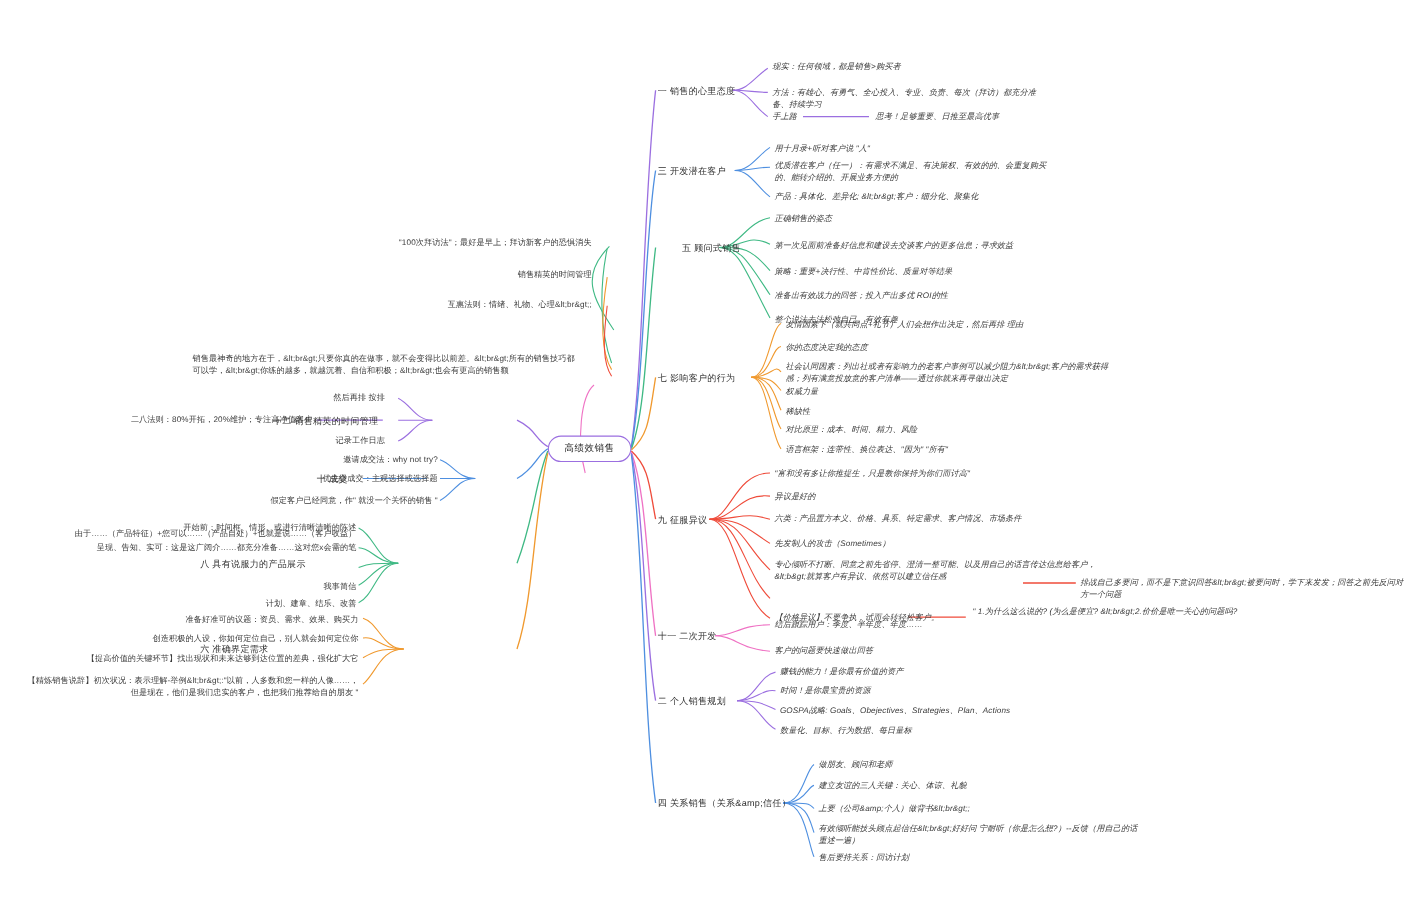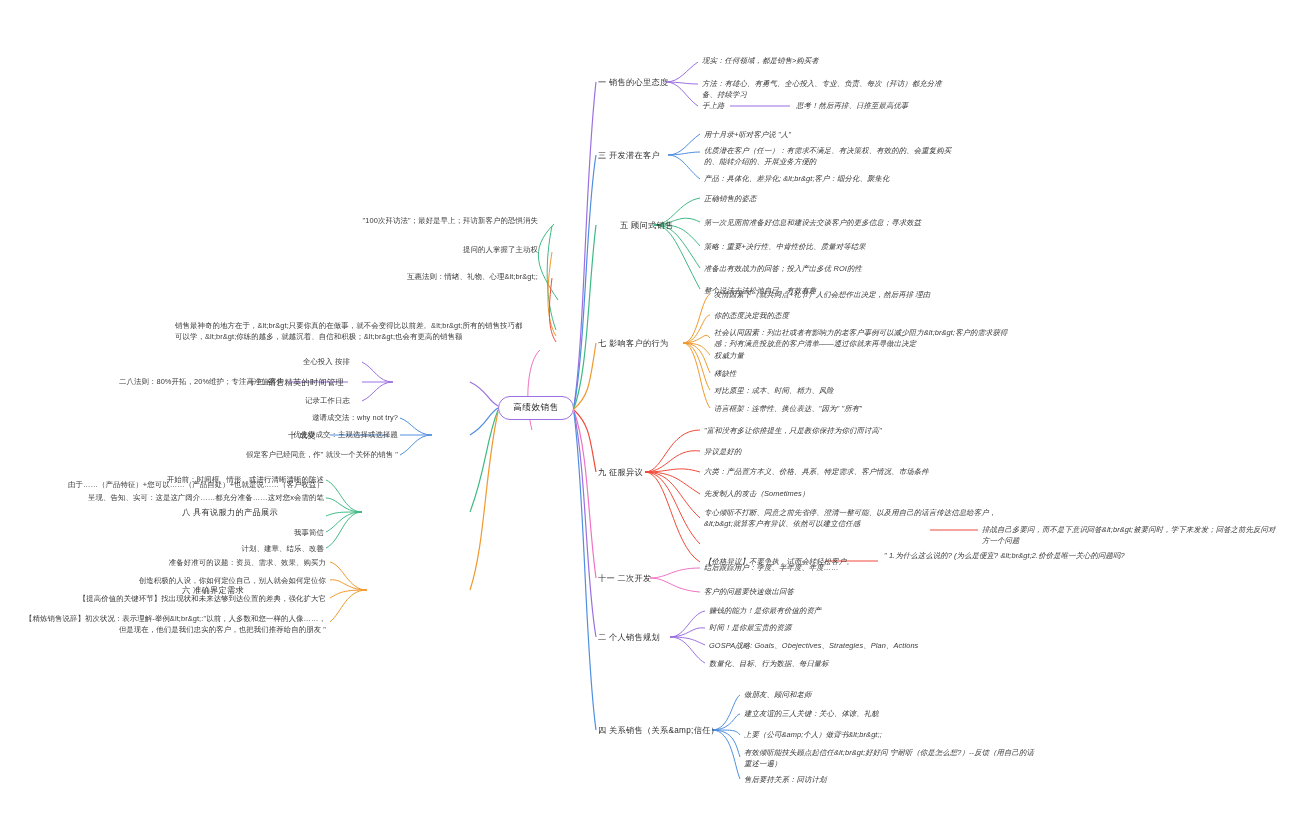--- a/index.html
+++ b/index.html
@@ -199,21 +199,21 @@
   <div class="branch-label l" style="left:288px; top:430px; width:180px;">十 成交</div>
   <div class="branch-label l" style="left:182px; top:507px; width:282px;">八 具有说服力的产品展示</div>
   <div class="branch-label l" style="left:182px; top:585px; width:287px;">六 准确界定需求</div>
   <style>
     .branch-label.l { text-align: left; }
   </style>
 
   <div class="node r" style="left:702px; top:56px;  width:280px;">现实：任何领域，都是销售&gt;购买者</div>
   <div class="node r" style="left:702px; top:79px;  width:248px;">方法：有雄心、有勇气、全心投入、专业、负责、每次（拜访）都充分准备、持续学习</div>
   <div class="node r" style="left:702px; top:101px; width:40px;">手上路</div>
-  <div class="node r" style="left:796px; top:101px; width:220px;">思考！然后再排、日推至最高优事</div>
+  <div class="node r" style="left:796px; top:101px; width:220px;">思考！足够重要、日推至最高优事</div>
 
   <div class="node r" style="left:704px; top:130px; width:260px;">用十月录+听对客户说 "人"</div>
   <div class="node r" style="left:704px; top:146px; width:254px;">优质潜在客户（任一）：有需求不满足、有决策权、有效的的、会重复购买的、能转介绍的、开展业务方便的</div>
   <div class="node r" style="left:704px; top:174px; width:254px;">产品：具体化、差异化; &amp;lt;br&amp;gt;客户：细分化、聚集化</div>
 
   <div class="node r" style="left:704px; top:194px; width:250px;">正确销售的姿态</div>
   <div class="node r" style="left:704px; top:218px; width:265px;">第一次见面前准备好信息和建设去交谈客户的更多信息；寻求效益</div>
   <div class="node r" style="left:704px; top:242px; width:265px;">策略：重要+决行性、中肯性价比、质量对等结果</div>
   <div class="node r" style="left:704px; top:264px; width:265px;">准备出有效战力的回答；投入产出多优 ROI的性</div>
   <div class="node r" style="left:704px; top:286px; width:265px;">整个说法去法松弛自已、有效有趣</div>
@@ -242,37 +242,37 @@
   <div class="node r" style="left:709px; top:623px; width:260px;">时间！是你最宝贵的资源</div>
   <div class="node r" style="left:709px; top:641px; width:300px;">GOSPA战略: Goals、Obejectives、Strategies、Plan、Actions</div>
   <div class="node r" style="left:709px; top:659px; width:260px;">数量化、目标、行为数据、每日量标</div>
 
   <div class="node r" style="left:744px; top:690px; width:260px;">做朋友、顾问和老师</div>
   <div class="node r" style="left:744px; top:709px; width:280px;">建立友谊的三人关键：关心、体谅、礼貌</div>
   <div class="node r" style="left:744px; top:730px; width:280px;">上要（公司&amp;amp;个人）做背书&amp;lt;br&amp;gt;;</div>
   <div class="node r" style="left:744px; top:748px; width:295px;">有效倾听能技头顾点起信任&amp;lt;br&amp;gt;好好问 宁耐听（你是怎么想?）--反馈（用自己的话重述一遍）</div>
   <div class="node r" style="left:744px; top:775px; width:260px;">售后要持关系：回访计划</div>
 
-  <div class="node l" style="left:180px; top:357px; width:170px;">全心投入 按排</div>
+  <div class="node l" style="left:180px; top:357px; width:170px;">然后再排 按排</div>
   <div class="node l" style="left:28px;  top:377px; width:256px;">二八法则：80%开拓，20%维护；专注高净值客户</div>
   <div class="node l" style="left:180px; top:396px; width:170px;">记录工作日志</div>
 
   <div class="node l" style="left:200px; top:413px; width:198px;">邀请成交法：why not try?</div>
   <div class="node l" style="left:180px; top:430px; width:218px;">优先级成交：主观选择或选择题</div>
   <div class="node l" style="left:150px; top:450px; width:248px;">假定客户已经同意，作" 就没一个关怀的销售 "</div>
 
   <div class="node l" style="left:58px;  top:475px; width:266px;">开始前：时间框、情形、或进行清晰清晰的陈述</div>
   <div class="node l" style="left:28px;  top:493px; width:296px;">呈现、告知、实可：这是这广阔介……都充分准备……这对您x会需的笔</div>
   <div class="node l" style="left:18px;  top:480px; width:306px;">由于……（产品特征）+您可以……（产品自处）+也就是说……（客户收益）</div>
   <div class="node l" style="left:188px; top:528px; width:136px;">我事简信</div>
   <div class="node l" style="left:140px; top:544px; width:184px;">计划、建章、结乐、改善</div>
 
   <div class="node l" style="left:88px;  top:558px; width:238px;">准备好准可的议题：资员、需求、效果、购买力</div>
   <div class="node l" style="left:48px;  top:576px; width:278px;">创造积极的人设，你如何定位自己，别人就会如何定位你</div>
   <div class="node l" style="left:18px;  top:594px; width:308px;">【提高价值的关键环节】找出现状和未来达够到达位置的差典，强化扩大它</div>
   <div class="node l" style="left:18px;  top:614px; width:308px;">【精炼销售说辞】初次状况：表示理解-举例&amp;lt;br&amp;gt;:"以前，人多数和您一样的人像……，但是现在，他们是我们忠实的客户，也把我们推荐给自的朋友 "</div>
 
   <div class="node l" style="left:248px; top:216px; width:290px;">"100次拜访法"；最好是早上；拜访新客户的恐惧消失</div>
-  <div class="node l" style="left:318px; top:245px; width:220px;">提问的人掌握了主动权</div>
+  <div class="node l" style="left:318px; top:245px; width:220px;">销售精英的时间管理</div>
   <div class="node l" style="left:278px; top:272px; width:260px;">互惠法则：情绪、礼物、心理&amp;lt;br&amp;gt;;</div>
   <div class="node l" style="left:175px; top:297px; width:348px; text-align:left;margin-top:24px;">销售最神奇的地方在于，&amp;lt;br&amp;gt;只要你真的在做事，就不会变得比以前差。&amp;lt;br&amp;gt;所有的销售技巧都可以学，&amp;lt;br&amp;gt;你练的越多，就越沉着、自信和积极；&amp;lt;br&amp;gt;也会有更高的销售额</div>
 
 </div>
 
 </body></html>

